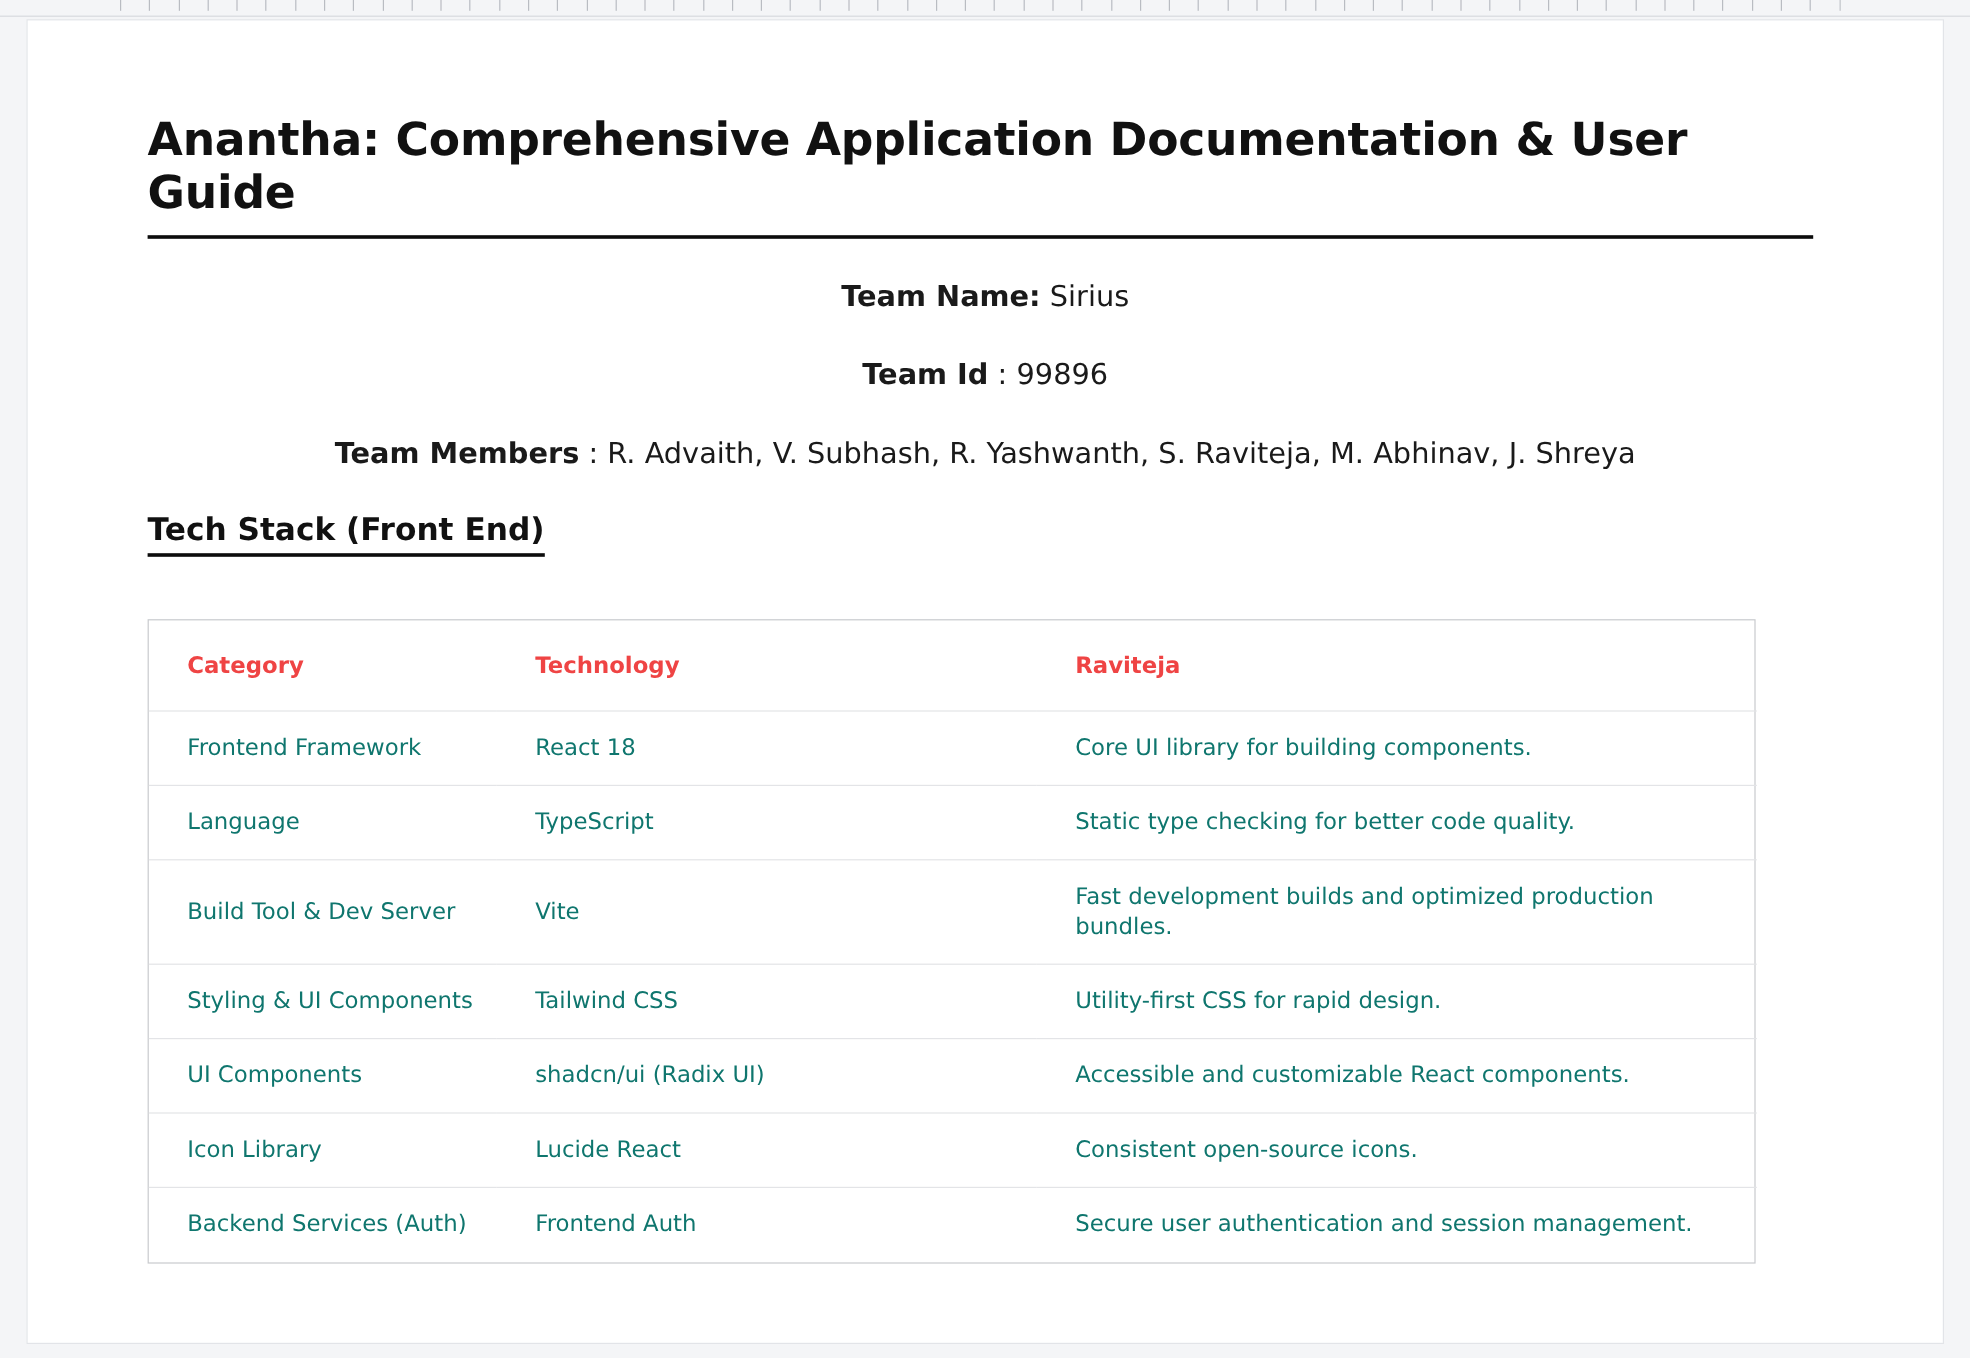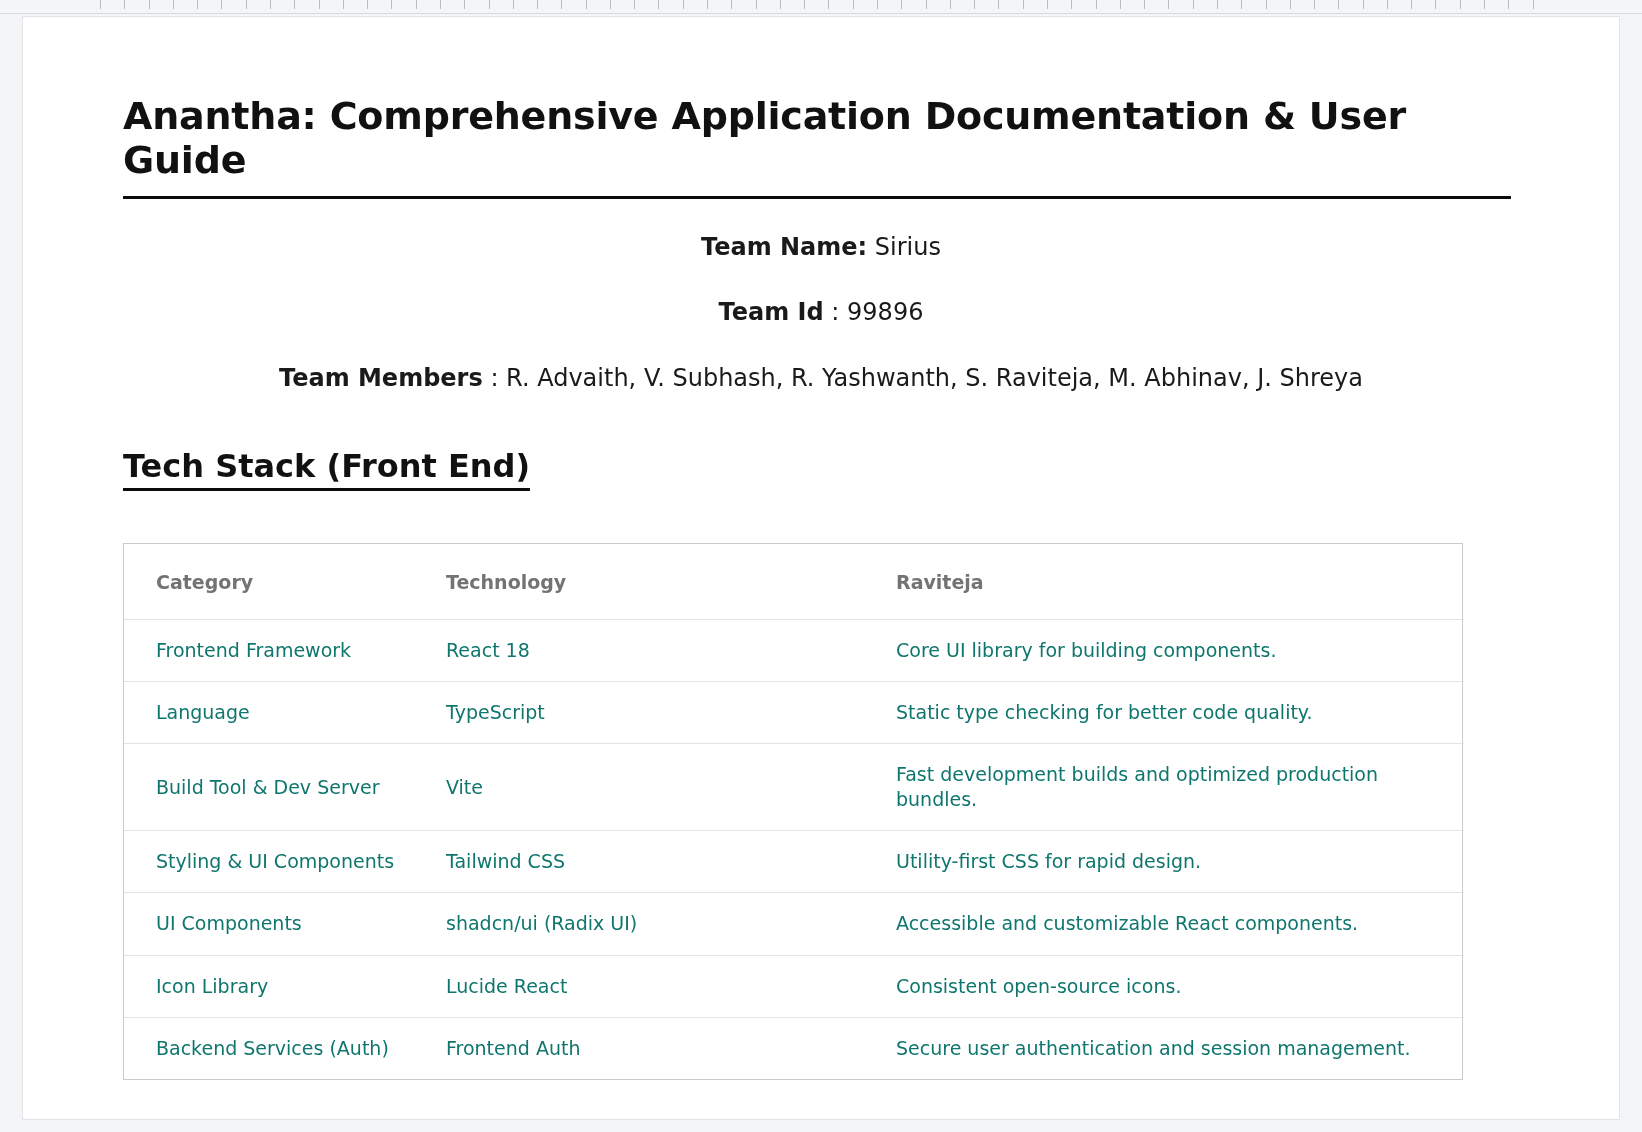--- a/index.html
+++ b/index.html
@@ -90,22 +90,22 @@
     font-size: 24px;
     line-height: 1.42;
     color: #1a1a1a;
   }
   .team-block .row { display: block; margin-top: 31px; }
   .team-block .lbl { font-weight: 700; }
   .team-block .val { font-weight: 400; }
 
   
   .section-heading {
-    margin-top: 52px;
-    font-size: 32px;
+    margin-top: 32px;
+    font-size: 26px;
     font-weight: 700;
     color: #111111;
     display: inline-block;
     border-bottom: 3px solid #0c0c0c;
     padding-bottom: 3px;
     line-height: 1.2;
   }
 
   
   .table-wrap {
@@ -125,21 +125,21 @@
     vertical-align: middle;
     padding: 18px 0 18px 32px;
     font-size: 19px;
     color: #0f766e;
     line-height: 1.32;
     border-bottom: 1px solid #e3e4e7;
     box-sizing: border-box;
   }
   table.tech th {
     font-weight: 700;
-    color: #737373;
+    color: #ef4444;
     font-size: 19px;
     padding-top: 26px;
     padding-bottom: 24px;
   }
   table.tech col.c1 { width: 290px; }
   table.tech col.c2 { width: 450px; }
   table.tech col.c3 { width: 600px; }
   table.tech tr:last-child td { border-bottom: none; }
 </style>
 </head>

